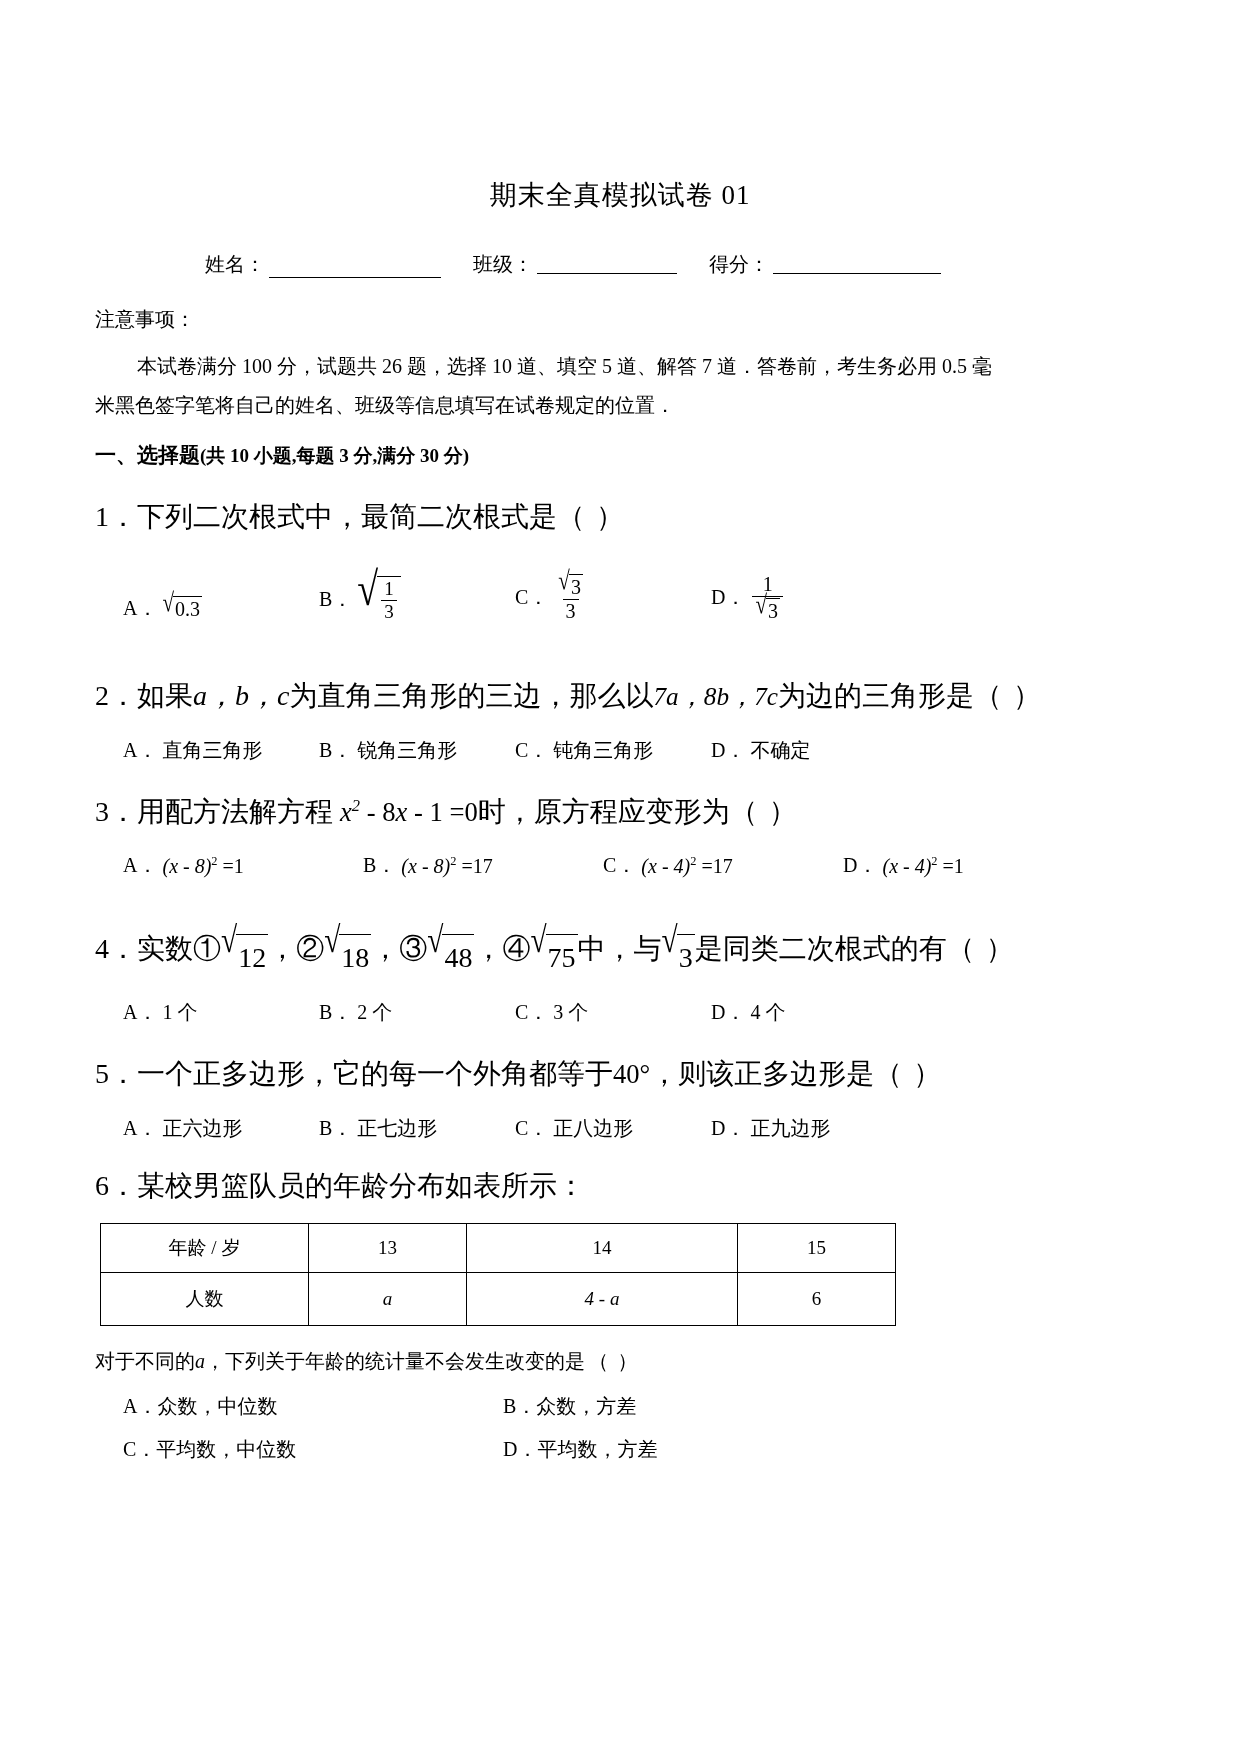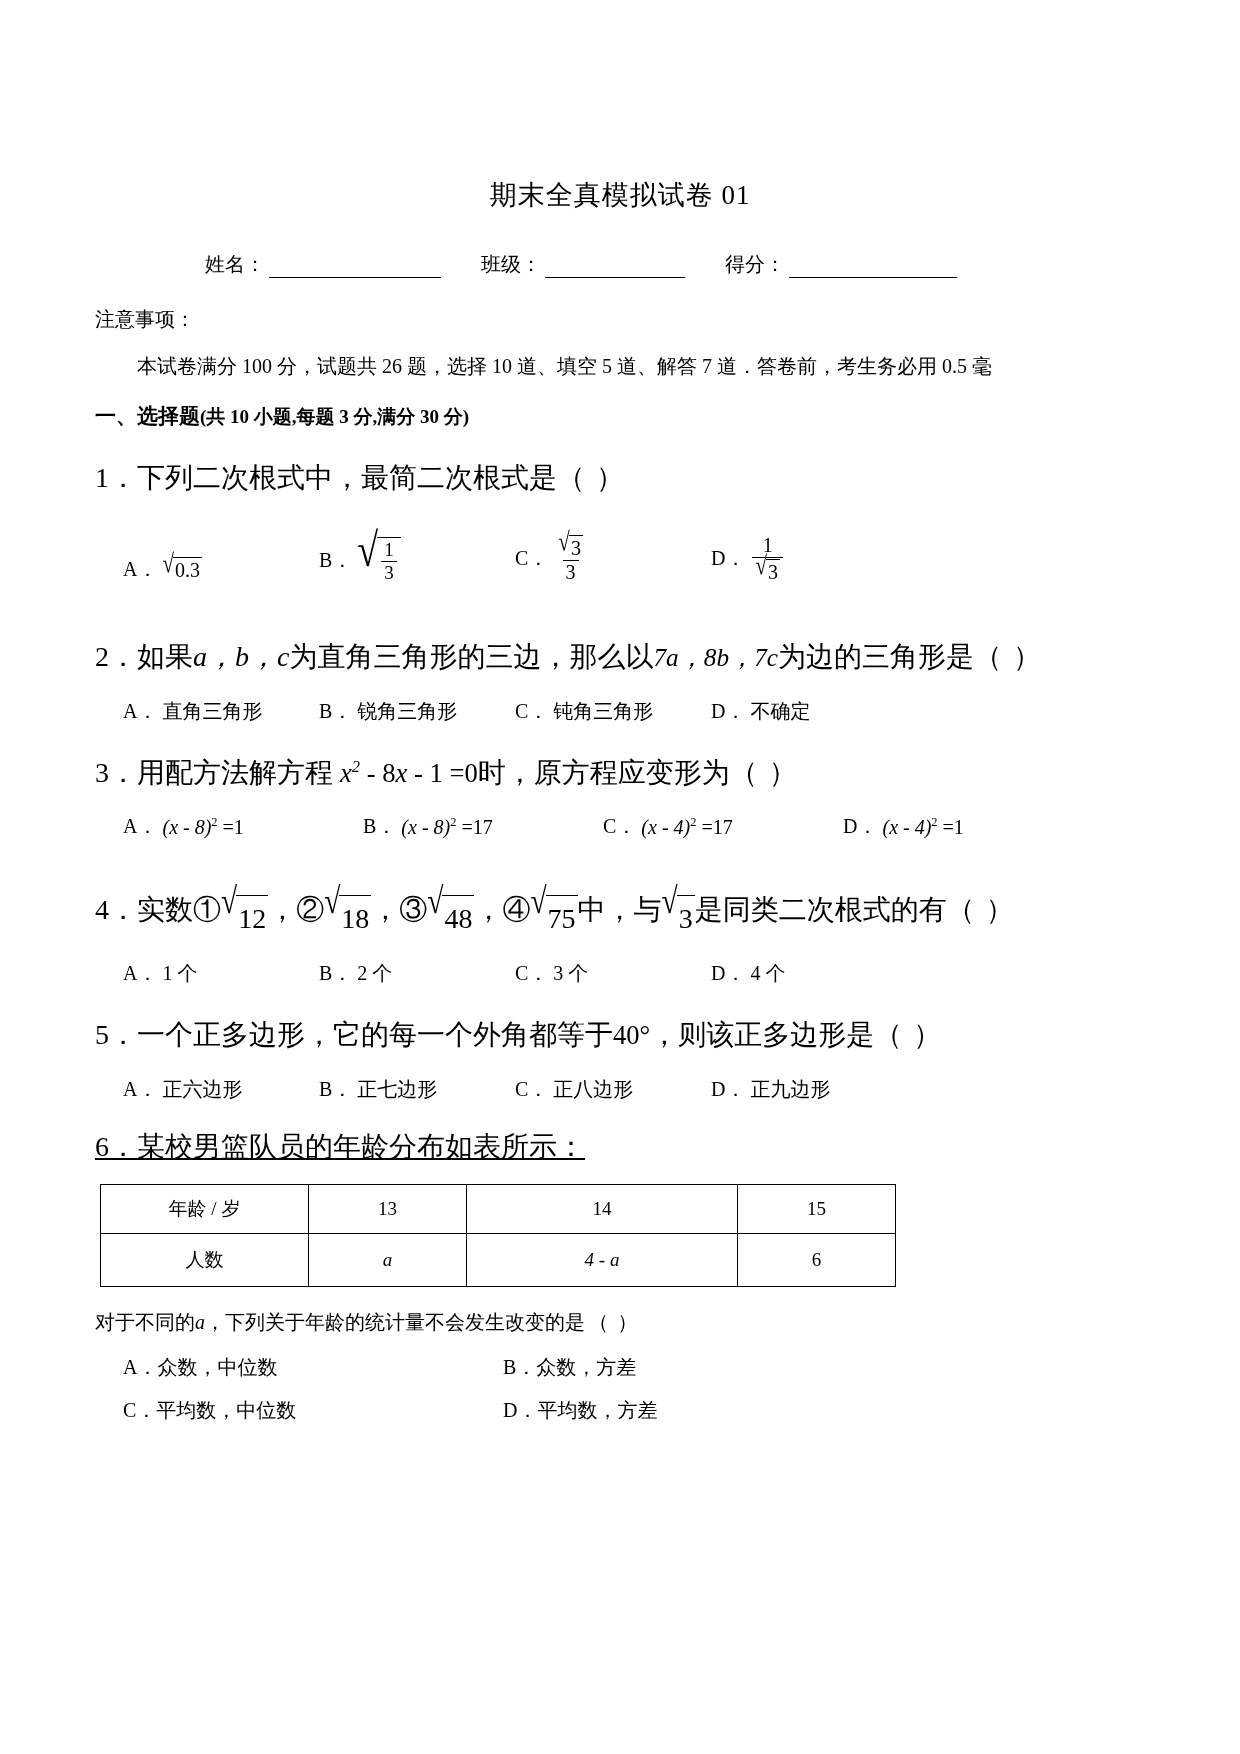--- a/index.html
+++ b/index.html
@@ -38,21 +38,21 @@
     font-size: 20px;
     display: flex;
     align-items: flex-end;
     padding-left: 110px;
   }
   .identity-field {
     display: flex;
     align-items: flex-end;
     white-space: nowrap;
   }
-  .identity-field + .identity-field { margin-left: 40px; }
+  .identity-field + .identity-field { margin-left: 32px; align-items: center; }
   .blank-line {
     display: inline-block;
     border-bottom: 1.6px solid #000;
     height: 17px;
     margin-left: 4px;
   }
   .bl-name  { width: 172px; }
   .bl-class { width: 140px; }
   .bl-score { width: 168px; }
 
@@ -194,20 +194,21 @@
     </div>
     <div class="identity-field">
       <span>得分：</span>
       <span class="blank-line bl-score"></span>
     </div>
   </div>
 
   <div class="notice-title">注意事项：</div>
   <div class="notice-body">
     <span class="indent"></span><span>本试卷满分 100 分，试题共 26 题，选择 10 道、填空 5 道、解答 7 道．答卷前，考生务必用 0.5 毫</span><br>
+    <span>米黑色签字笔将自己的姓名、班级等信息填写在试卷规定的位置．</span>
   </div>
 
   <div class="section-heading">
     <span>一、选择题</span><span class="sh-sub">(共 10 小题,每题 3 分,满分 30 分)</span>
   </div>
 
   <div class="question">
     <span class="q-stem">
       <span>1</span><span>．下列二次根式中，最简二次根式是</span><span class="paren">（      ）</span>
     </span>
@@ -349,21 +350,21 @@
     <div class="choice w-eq">
       <span class="lbl">C．</span>
       <span>正八边形</span>
     </div>
     <div class="choice">
       <span class="lbl">D．</span>
       <span>正九边形</span>
     </div>
   </div>
 
-  <div class="question" style="margin-top:22px;text-decoration:underline;">
+  <div class="question" style="margin-top:22px;">
     <span>6</span><span>．某校男篮队员的年龄分布如表所示：</span>
   </div>
 
   <table class="age-table">
     <tbody>
         <tr>
       <td class="head-col">年龄 / 岁</td>
       <td>13</td>
       <td>14</td>
       <td>15</td>

